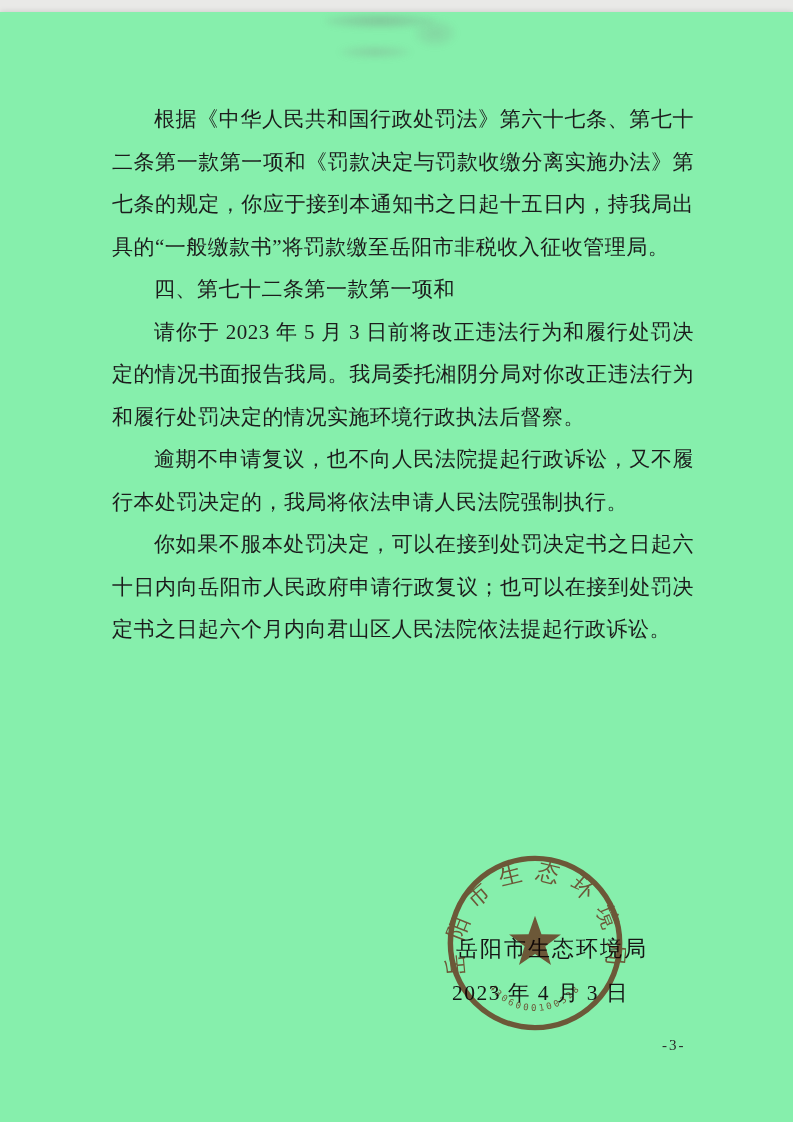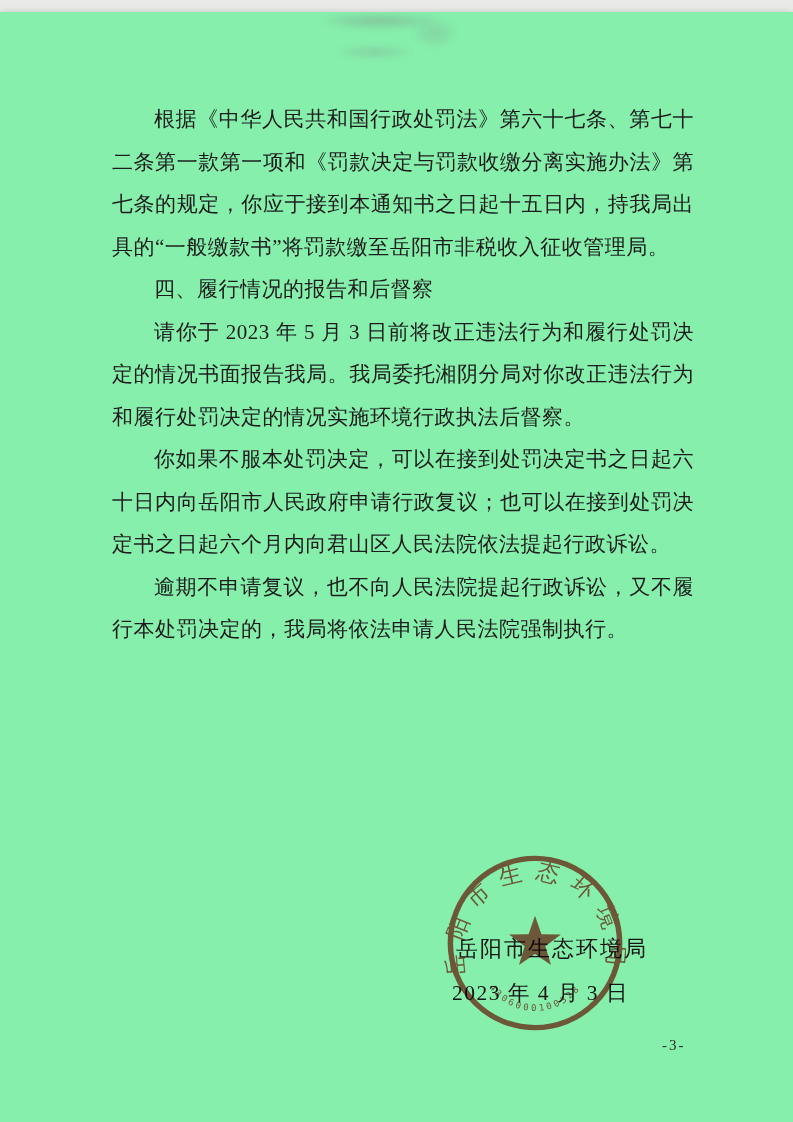--- a/index.html
+++ b/index.html
@@ -85,24 +85,24 @@
 <body>
 
 <div class="page">
 
   <div class="artifact a1"></div>
   <div class="artifact a2"></div>
   <div class="artifact a3"></div>
 
   <div class="doc-body">
     <p>根据《中华人民共和国行政处罚法》第六十七条、第七十二条第一款第一项和《罚款决定与罚款收缴分离实施办法》第七条的规定，你应于接到本通知书之日起十五日内，持我局出具的“一般缴款书”将罚款缴至岳阳市非税收入征收管理局。</p>
-    <p>四、履行情况的报告和后督察</p>
+    <p>四、第七十二条第一款第一项和</p>
     <p>请你于 2023 年 5 月 3 日前将改正违法行为和履行处罚决定的情况书面报告我局。我局委托湘阴分局对你改正违法行为和履行处罚决定的情况实施环境行政执法后督察。</p>
+    <p>逾期不申请复议，也不向人民法院提起行政诉讼，又不履行本处罚决定的，我局将依法申请人民法院强制执行。</p>
     <p>你如果不服本处罚决定，可以在接到处罚决定书之日起六十日内向岳阳市人民政府申请行政复议；也可以在接到处罚决定书之日起六个月内向君山区人民法院依法提起行政诉讼。</p>
-    <p>逾期不申请复议，也不向人民法院提起行政诉讼，又不履行本处罚决定的，我局将依法申请人民法院强制执行。</p>
   </div>
 
   <div class="signature-agency">岳阳市生态环境局</div>
   <div class="signature-date">2023 年 4 月 3 日</div>
 
   <div class="seal">
     <svg viewBox="0 0 200 200" width="182" height="182">
       <defs>
         <path id="sealArcTop" d="M 22,128 A 80,80 0 1,1 178,128" fill="none"></path>
         <path id="sealArcBottom" d="M 52,152 A 62,62 0 0,0 148,152" fill="none"></path>

